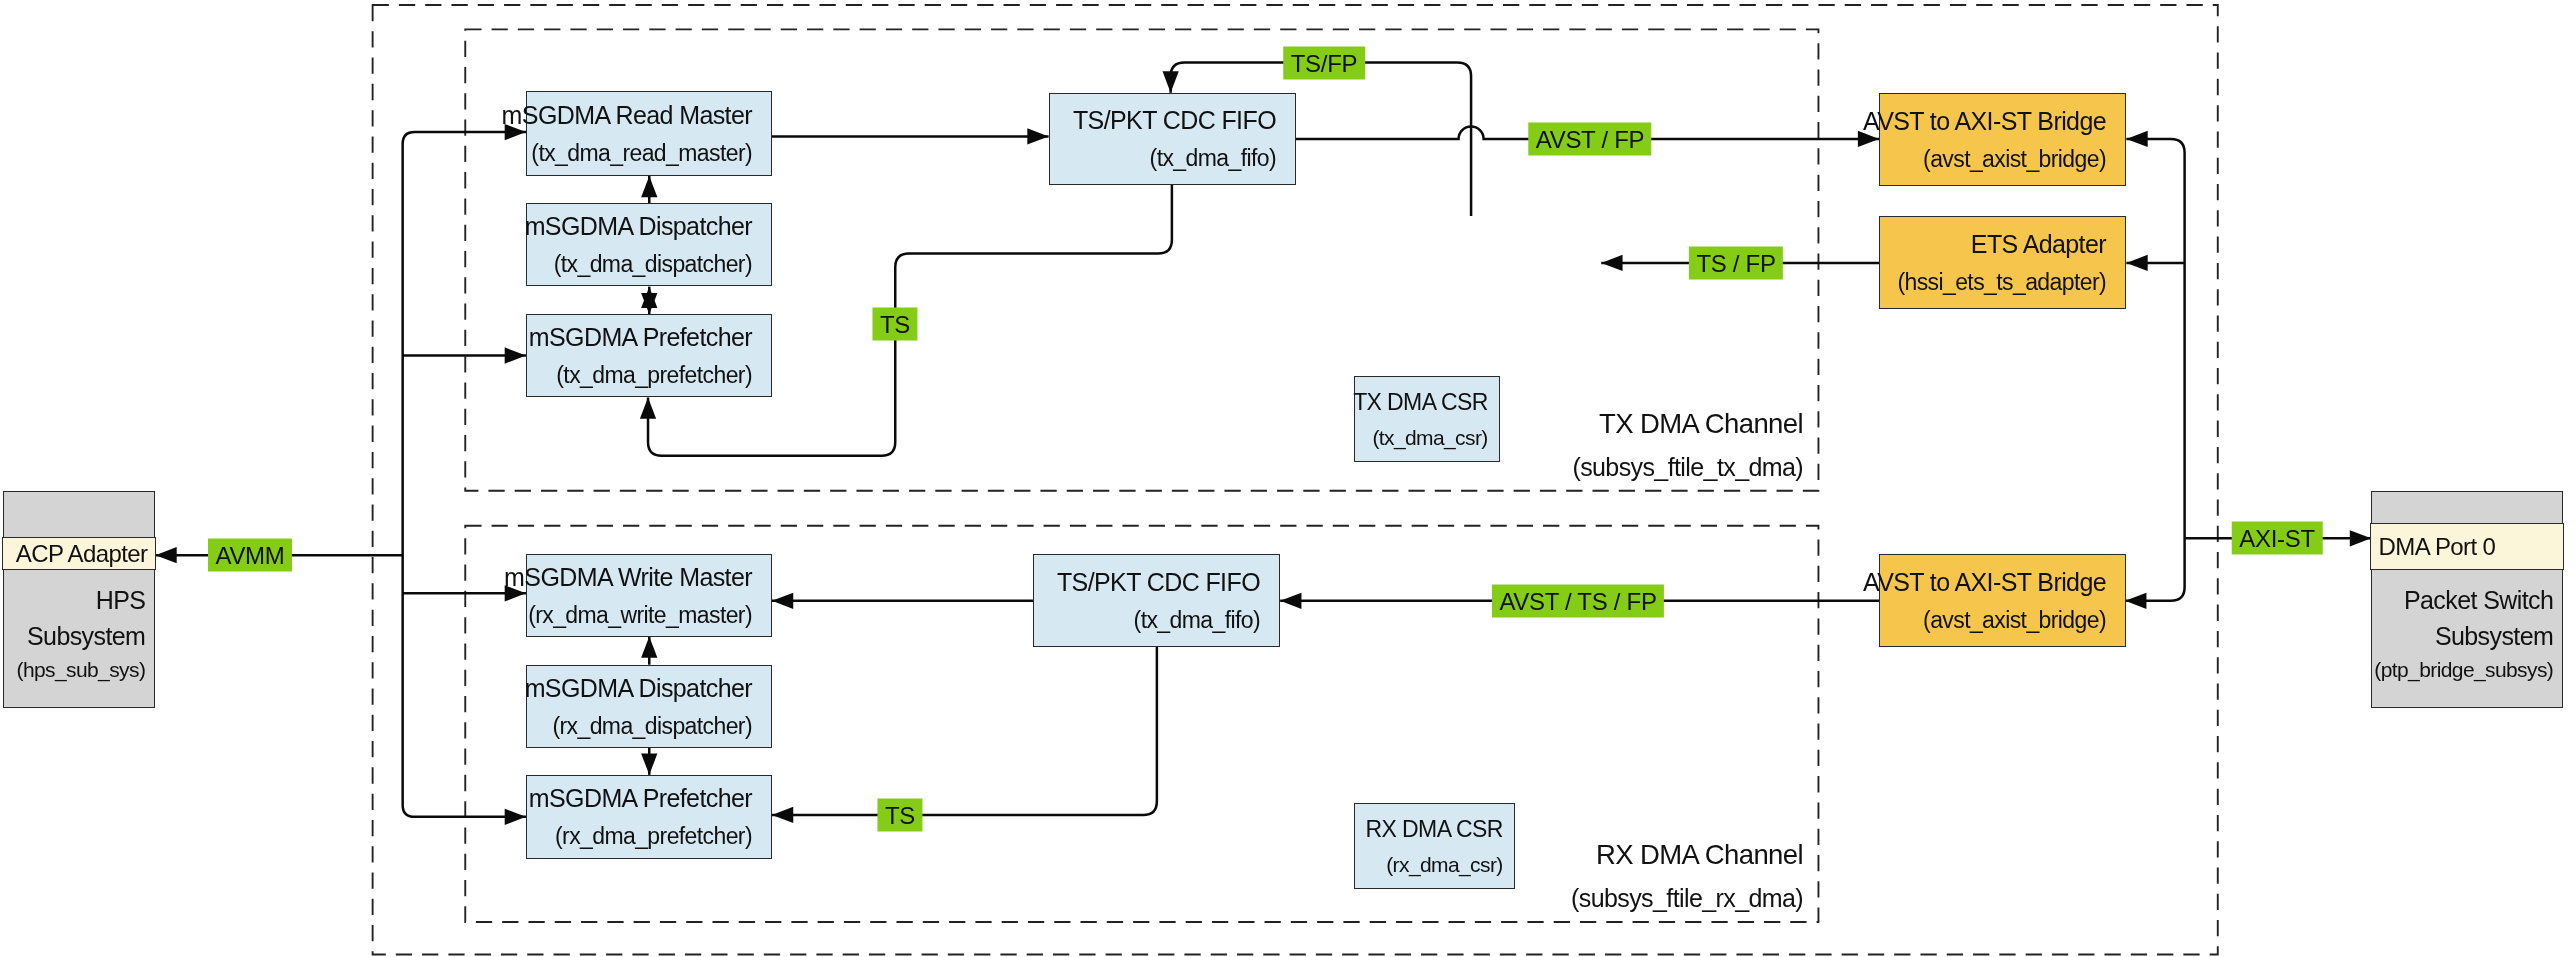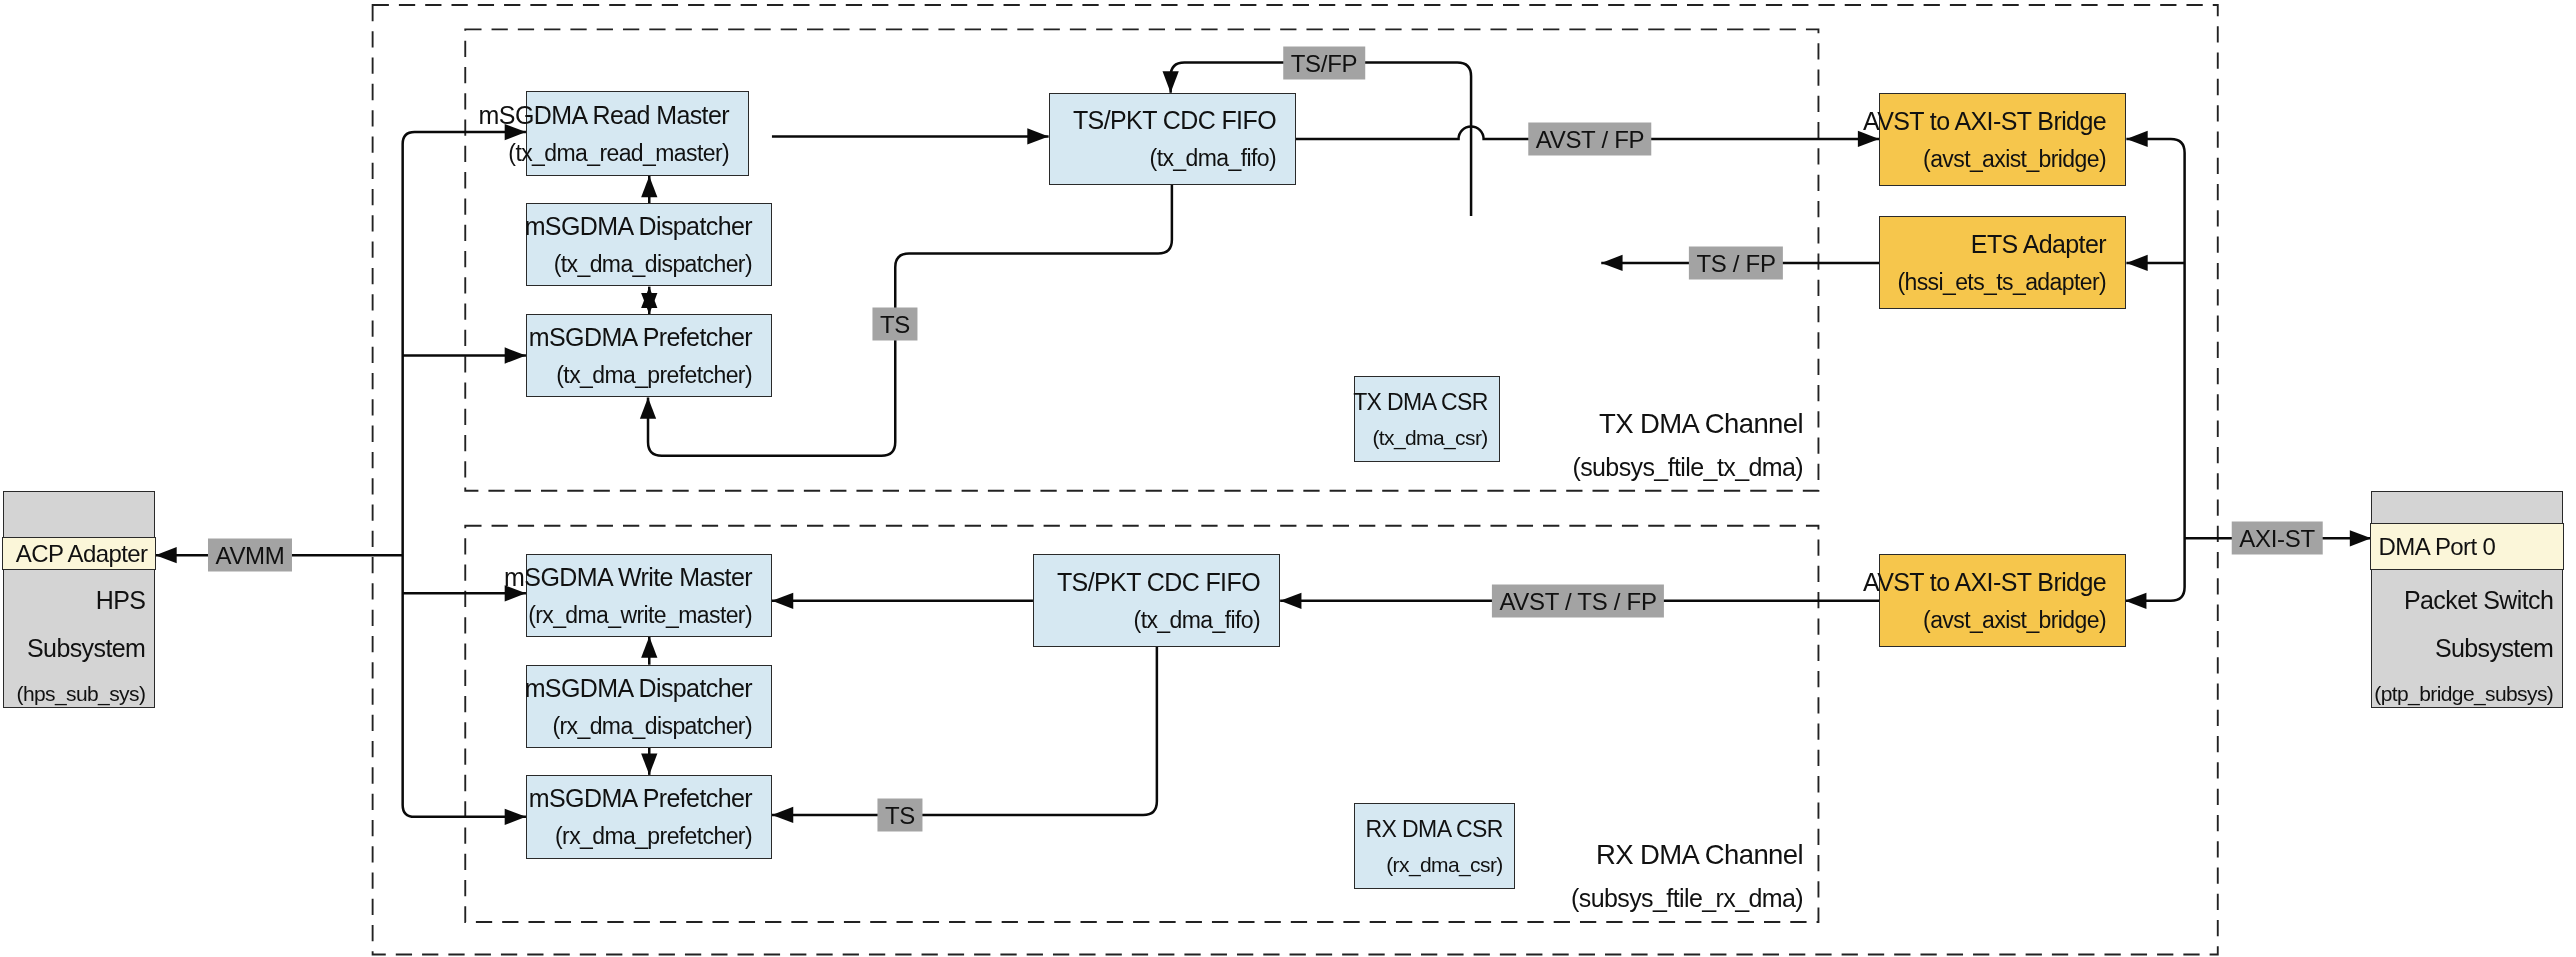--- a/index.html
+++ b/index.html
@@ -17,24 +17,24 @@
   .block .bs{font-size:23px;letter-spacing:-0.6px;white-space:nowrap;}
   .blue{background:var(--block-blue);}
   .orange{background:var(--block-orange);}
   .sysblock{position:absolute;box-sizing:border-box;border:1.9px solid #2a2a2a;
             background:var(--block-gray);z-index:2;}
   .band{position:absolute;left:-1.9px;right:-1.9px;box-sizing:border-box;border:1.9px solid #2a2a2a;
         background:var(--band-yellow);display:flex;align-items:center;font-size:24px;letter-spacing:-0.6px;}
   .band.r{justify-content:flex-end;padding-right:7.5px;}
   .band.l{justify-content:flex-start;padding-left:7.5px;}
   .systext{position:absolute;left:0;right:0;display:flex;flex-direction:column;
-           align-items:flex-end;padding-right:8.8px;row-gap:19px;}
+           align-items:flex-end;padding-right:8.8px;row-gap:7px;}
   .systext .sl{font-size:25px;letter-spacing:-0.6px;white-space:nowrap;}
   .systext .ss{font-size:21px;letter-spacing:-0.6px;white-space:nowrap;}
-  .llabel{position:absolute;transform:translate(-50%,-50%);background:#a3a3a3;
+  .llabel{position:absolute;transform:translate(-50%,-50%);background:#84cc16;
           padding:2.5px 7.5px;font-size:24px;letter-spacing:-0.3px;white-space:nowrap;z-index:3;}
   .glabel{position:absolute;text-align:right;z-index:3;}
   .glabel .gt{font-size:27.5px;letter-spacing:-0.6px;margin-bottom:12.5px;white-space:nowrap;}
   .glabel .gs{font-size:25px;letter-spacing:-0.6px;white-space:nowrap;}
 </style>
 </head>
 <body>
 
 <div class="stage">
 
@@ -87,21 +87,21 @@
       <polygon points="1037,281 1024,315 1050,315"></polygon>
       <polygon points="1037,458 1024,492 1050,492"></polygon>
       <polygon points="1037,502 1024,468 1050,468"></polygon>
       <polygon points="1035,635 1022,669 1048,669"></polygon>
       <polygon points="1037,1017 1024,1051 1050,1051"></polygon>
       <polygon points="1037,1238 1024,1204 1050,1204"></polygon>
       <polygon points="1870,148 1857,114 1883,114"></polygon>
     </g>
   </svg>
 
-  <div class="block blue" style="left:526px;top:91px;width:223px;height:85px">
+  <div class="block blue" style="left:526px;top:91px;width:246px;height:85px">
     <div class="bt">mSGDMA Read Master</div>
     <div class="bs">(tx_dma_read_master)</div>
   </div>
   <div class="block blue" style="left:526px;top:203px;width:246px;height:83px">
     <div class="bt">mSGDMA Dispatcher</div>
     <div class="bs">(tx_dma_dispatcher)</div>
   </div>
   <div class="block blue" style="left:526px;top:314px;width:246px;height:83px">
     <div class="bt">mSGDMA Prefetcher</div>
     <div class="bs">(tx_dma_prefetcher)</div>

